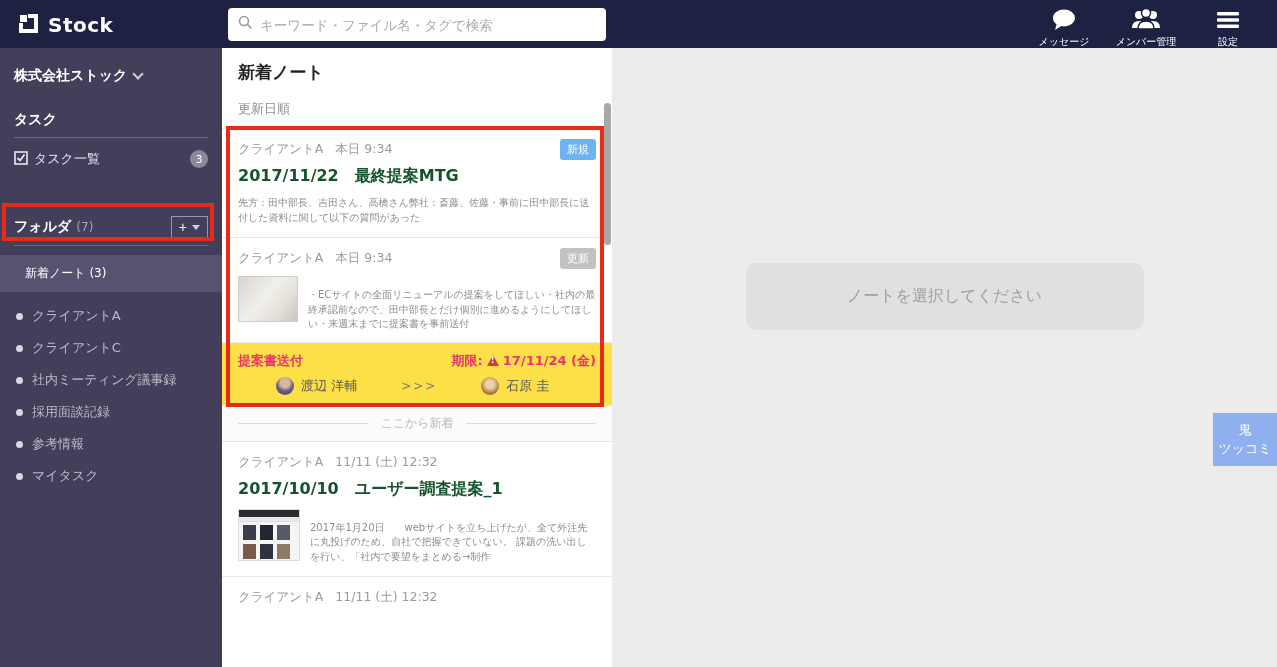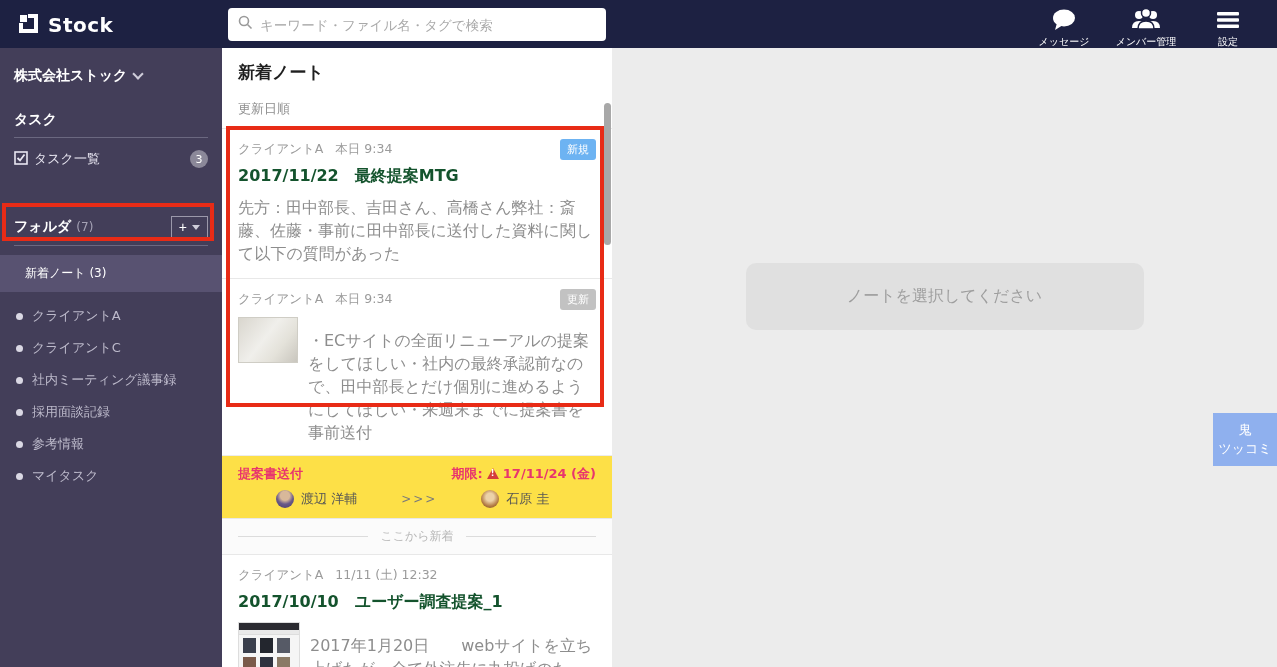--- a/index.html
+++ b/index.html
@@ -55,21 +55,21 @@
   .notelist { position:absolute; top:48px; left:222px; width:390px; height:619px; background:#fff; overflow:hidden; z-index:4; }
   .nl-header { padding:13px 16px 10px; }
   .nl-title { font-size:17px; font-weight:bold; color:#1f1f1f; }
   .nl-sort { font-size:13px; color:#8e8e8e; margin-top:16px; cursor:pointer; display:inline-block; }
   .card { border-top:1px solid #e8e8e8; padding:12px 16px; cursor:pointer; }
   .card-meta { display:flex; align-items:center; gap:12px; font-size:12.5px; color:#9b9b9b; position:relative; }
   .badge { position:absolute; right:0; top:-2px; color:#fff; font-size:11px; padding:3px 7px; border-radius:3px; }
   .badge-new { background:#6db3f2; }
   .badge-update { background:#c2c2c2; }
   .card-title { margin-top:8px; font-size:16px; font-weight:bold; color:#14532d; }
-  .snippet { font-size:16px; color:#8d8d8d; line-height:1.45; }
+  .snippet { font-size:10px; color:#8d8d8d; line-height:1.45; }
   .card-title + .snippet { margin-top:9px; }
   .card-body { display:flex; gap:10px; margin-top:9px; align-items:flex-start; }
   .card-body .snippet { flex:1; margin-top:12px; }
 
   .thumb-whiteboard { width:60px; height:46px; flex:none; border:1px solid #cfcdc5;
     background:linear-gradient(128deg,#d9d6ce 0%,#f0efeb 45%,#e4e2da 70%,#c9c6be 100%); }
   .thumb-website { width:62px; height:52px; flex:none; border:1px solid #ddd; background:#f5f5f5; overflow:hidden; }
   .tw-bar { height:7px; background:#2b2b31; }
   .tw-nav { height:5px; background:#e9e9e9; border-bottom:1px solid #ddd; }
   .prod-row { display:flex; gap:4px; padding:3px 4px 1px; }

